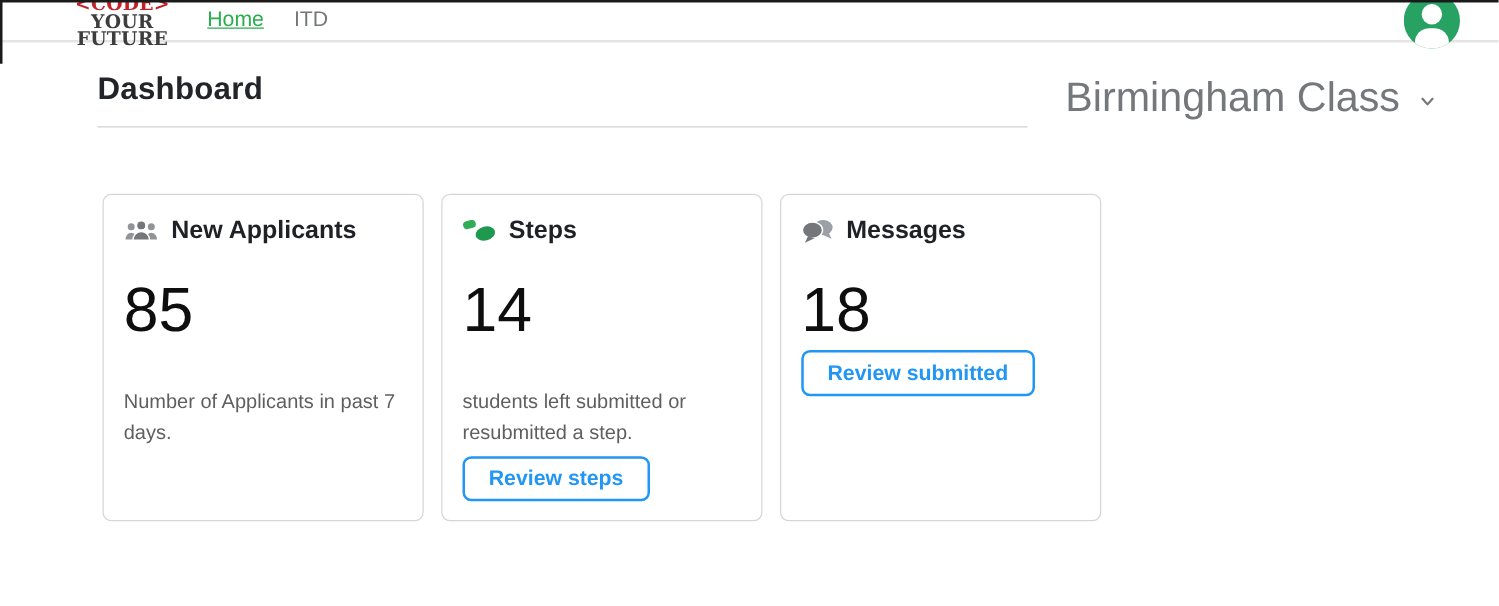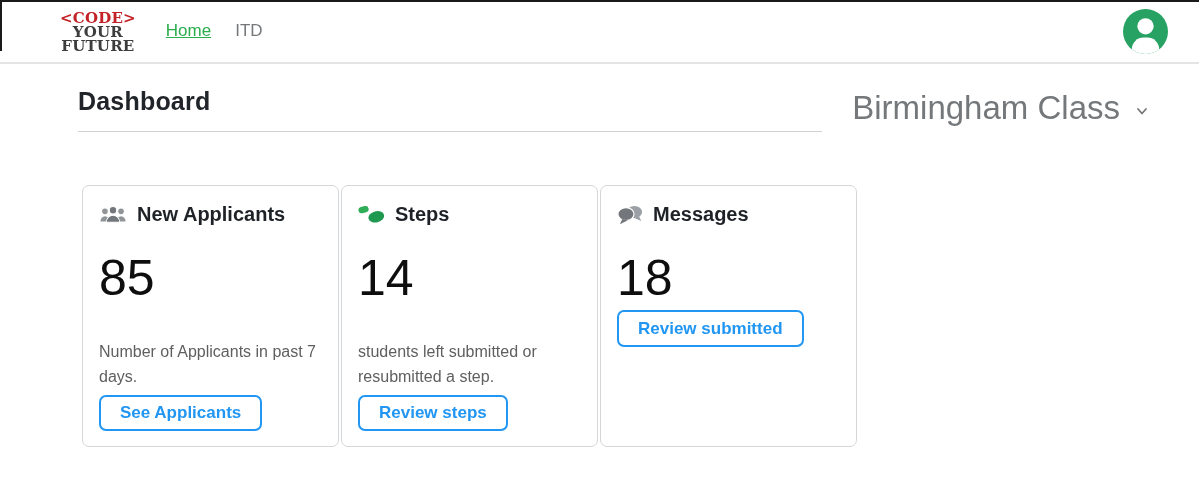--- a/index.html
+++ b/index.html
@@ -10,21 +10,21 @@
     background: #ffffff;
     font-family: "Liberation Sans", sans-serif;
     overflow: hidden;
   }
   
   .edge-top { position: absolute; top: 0; left: 0; width: 100%; height: 2px; background: #1a1a1a; z-index: 20; }
   .edge-left { position: absolute; top: 0; left: 0; width: 2px; height: 51px; background: #1a1a1a; z-index: 20; }
 
   
   .navbar {
-    height: 64px;
+    height: 34px;
     border-bottom: 2px solid #e4e4e4;
     display: flex;
     align-items: center;
     padding: 0 31px 0 60px;
     background: #fff;
   }
   .logo {
     font-family: "DejaVu Serif", serif;
     font-weight: bold;
     font-size: 15px;
@@ -52,21 +52,21 @@
     margin-left: auto;
     display: flex; align-items: center; gap: 14px;
     font-size: 33px; color: #75787b;
     margin-top: 2px;
     cursor: pointer;
     white-space: nowrap;
     text-align: right;
   }
 
   
-  .cards-row { display: flex; gap: 2px; margin-top: 45px; margin-left: 4px; }
+  .cards-row { display: flex; gap: 14px; margin-top: 45px; margin-left: 4px; }
   .card {
     width: 257px; height: 262px;
     border: 1px solid #d4d7da;
     border-radius: 7px;
     padding: 15px 16px;
     background: #fff;
     display: flex; flex-direction: column;
   }
   .card-title-row { display: flex; align-items: center; gap: 10px; height: 27px; }
   .card-icon { display: inline-flex; align-items: center; }
@@ -148,21 +148,20 @@
               <path d="M25,24 a6.5,7.5 0 0 1 13,0 z"></path>
             </g>
             <circle cx="20" cy="8" r="5.3" stroke="#ffffff" stroke-width="1.5"></circle>
             <path d="M10.5,25 a9.5,10 0 0 1 19,0 z" stroke="#ffffff" stroke-width="1.5"></path>
           </svg>
         </span>
         <span class="card-title">New Applicants</span>
       </div>
       <div class="card-value">85</div>
       <div class="card-desc">Number of Applicants in past 7 days.</div>
-      <button class="card-button">See Applicants</button>
     </div>
 
     <div class="card">
       <div class="card-title-row">
         <span class="card-icon">
           <svg width="27" height="20" viewBox="0 0 34 24">
             <rect x="0.5" y="2.5" width="13" height="8" rx="4" fill="#2fae57" transform="rotate(-14 7 6.5)"></rect>
             <ellipse cx="23" cy="15.5" rx="10" ry="7" fill="#1f9950" transform="rotate(-14 23 15.5)"></ellipse>
           </svg>
         </span>

